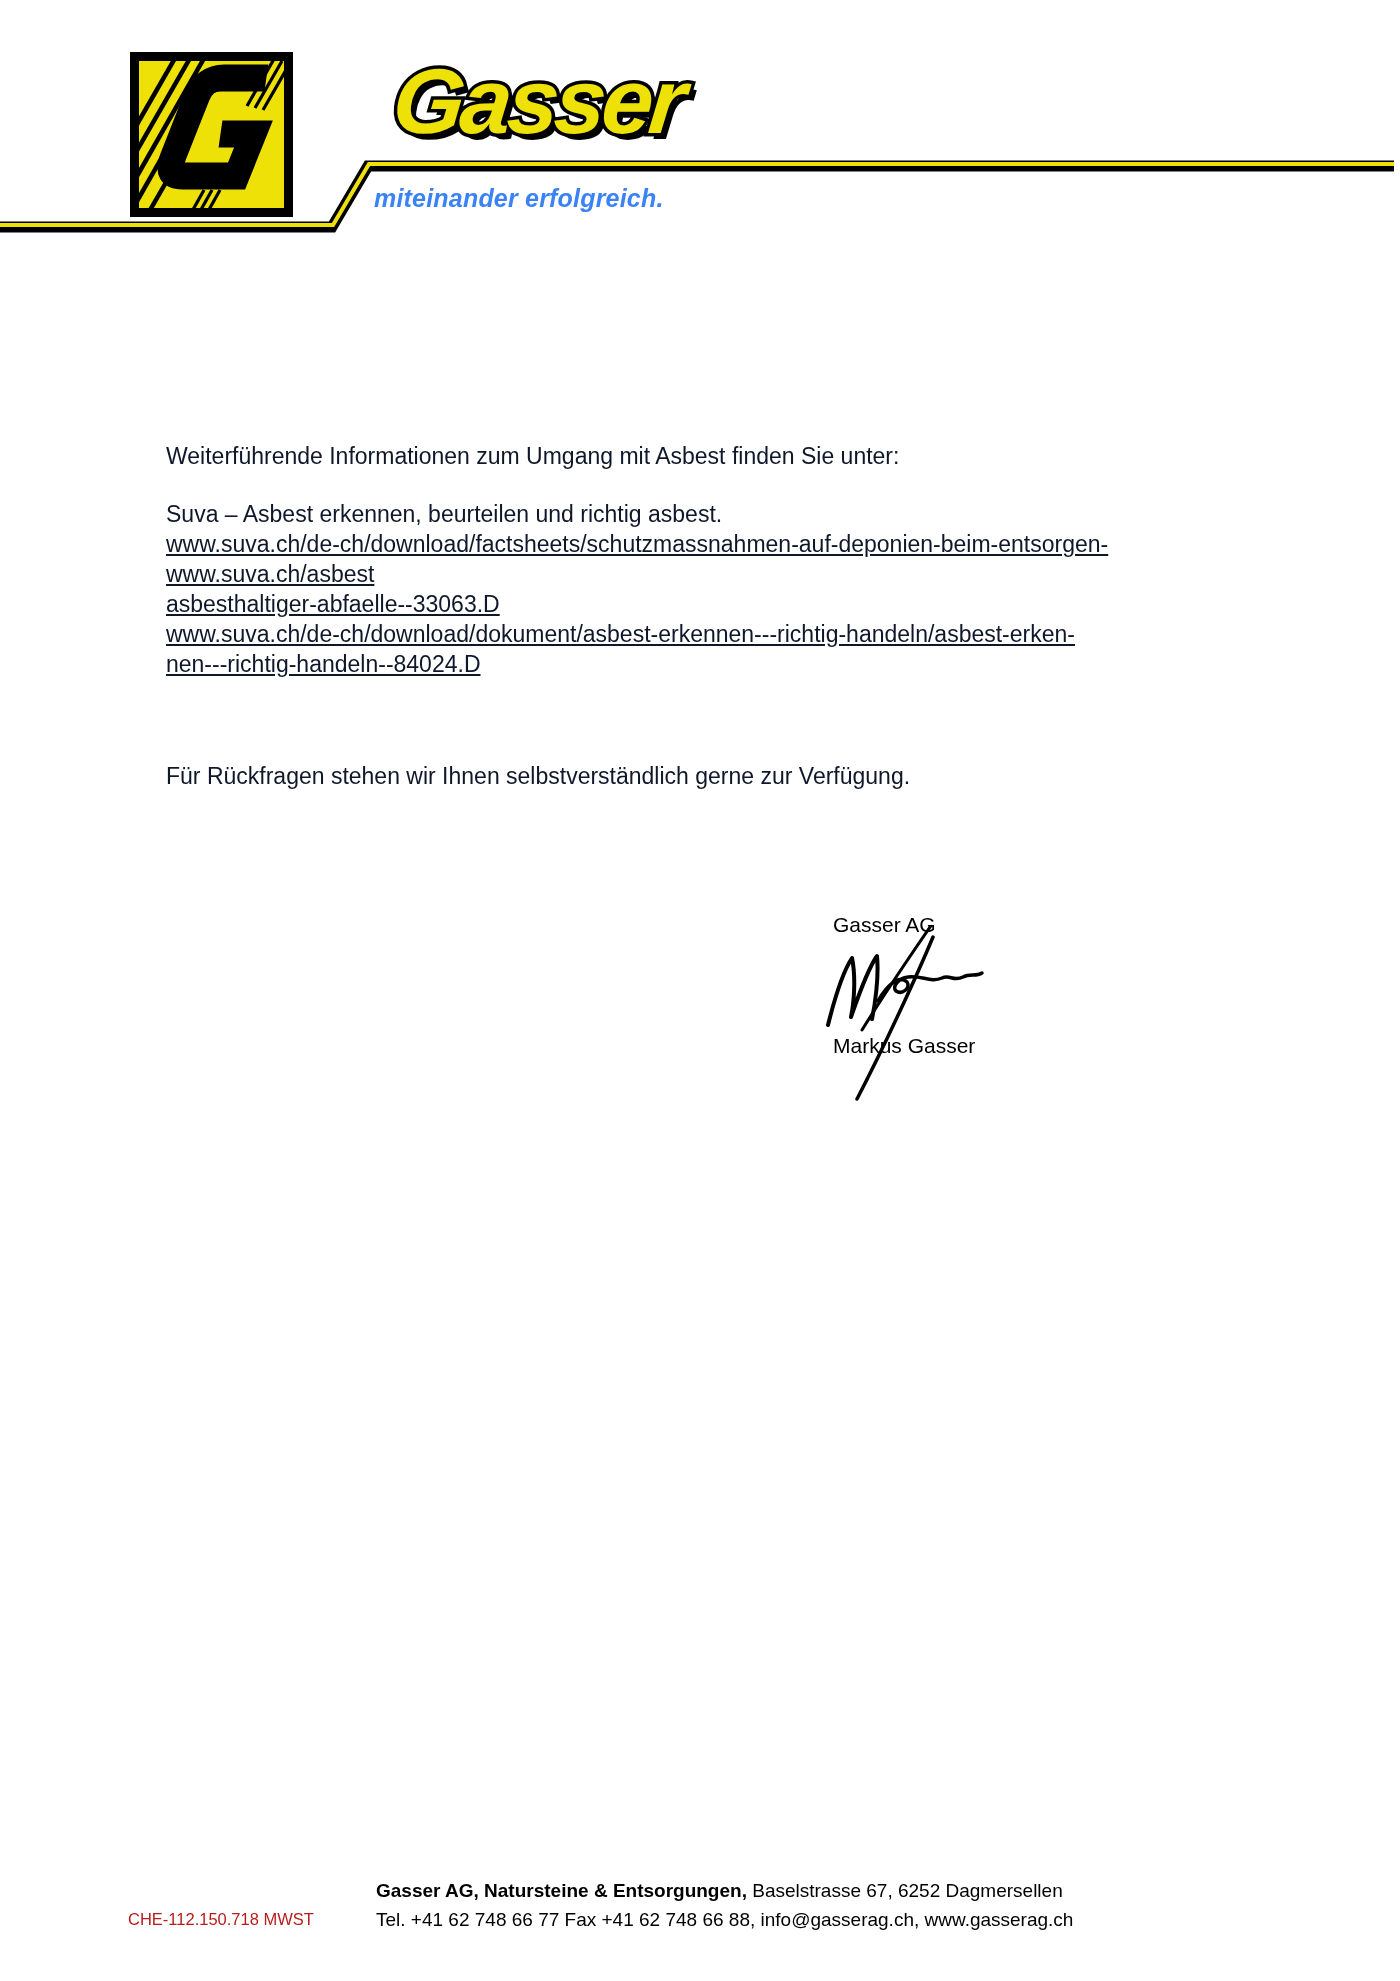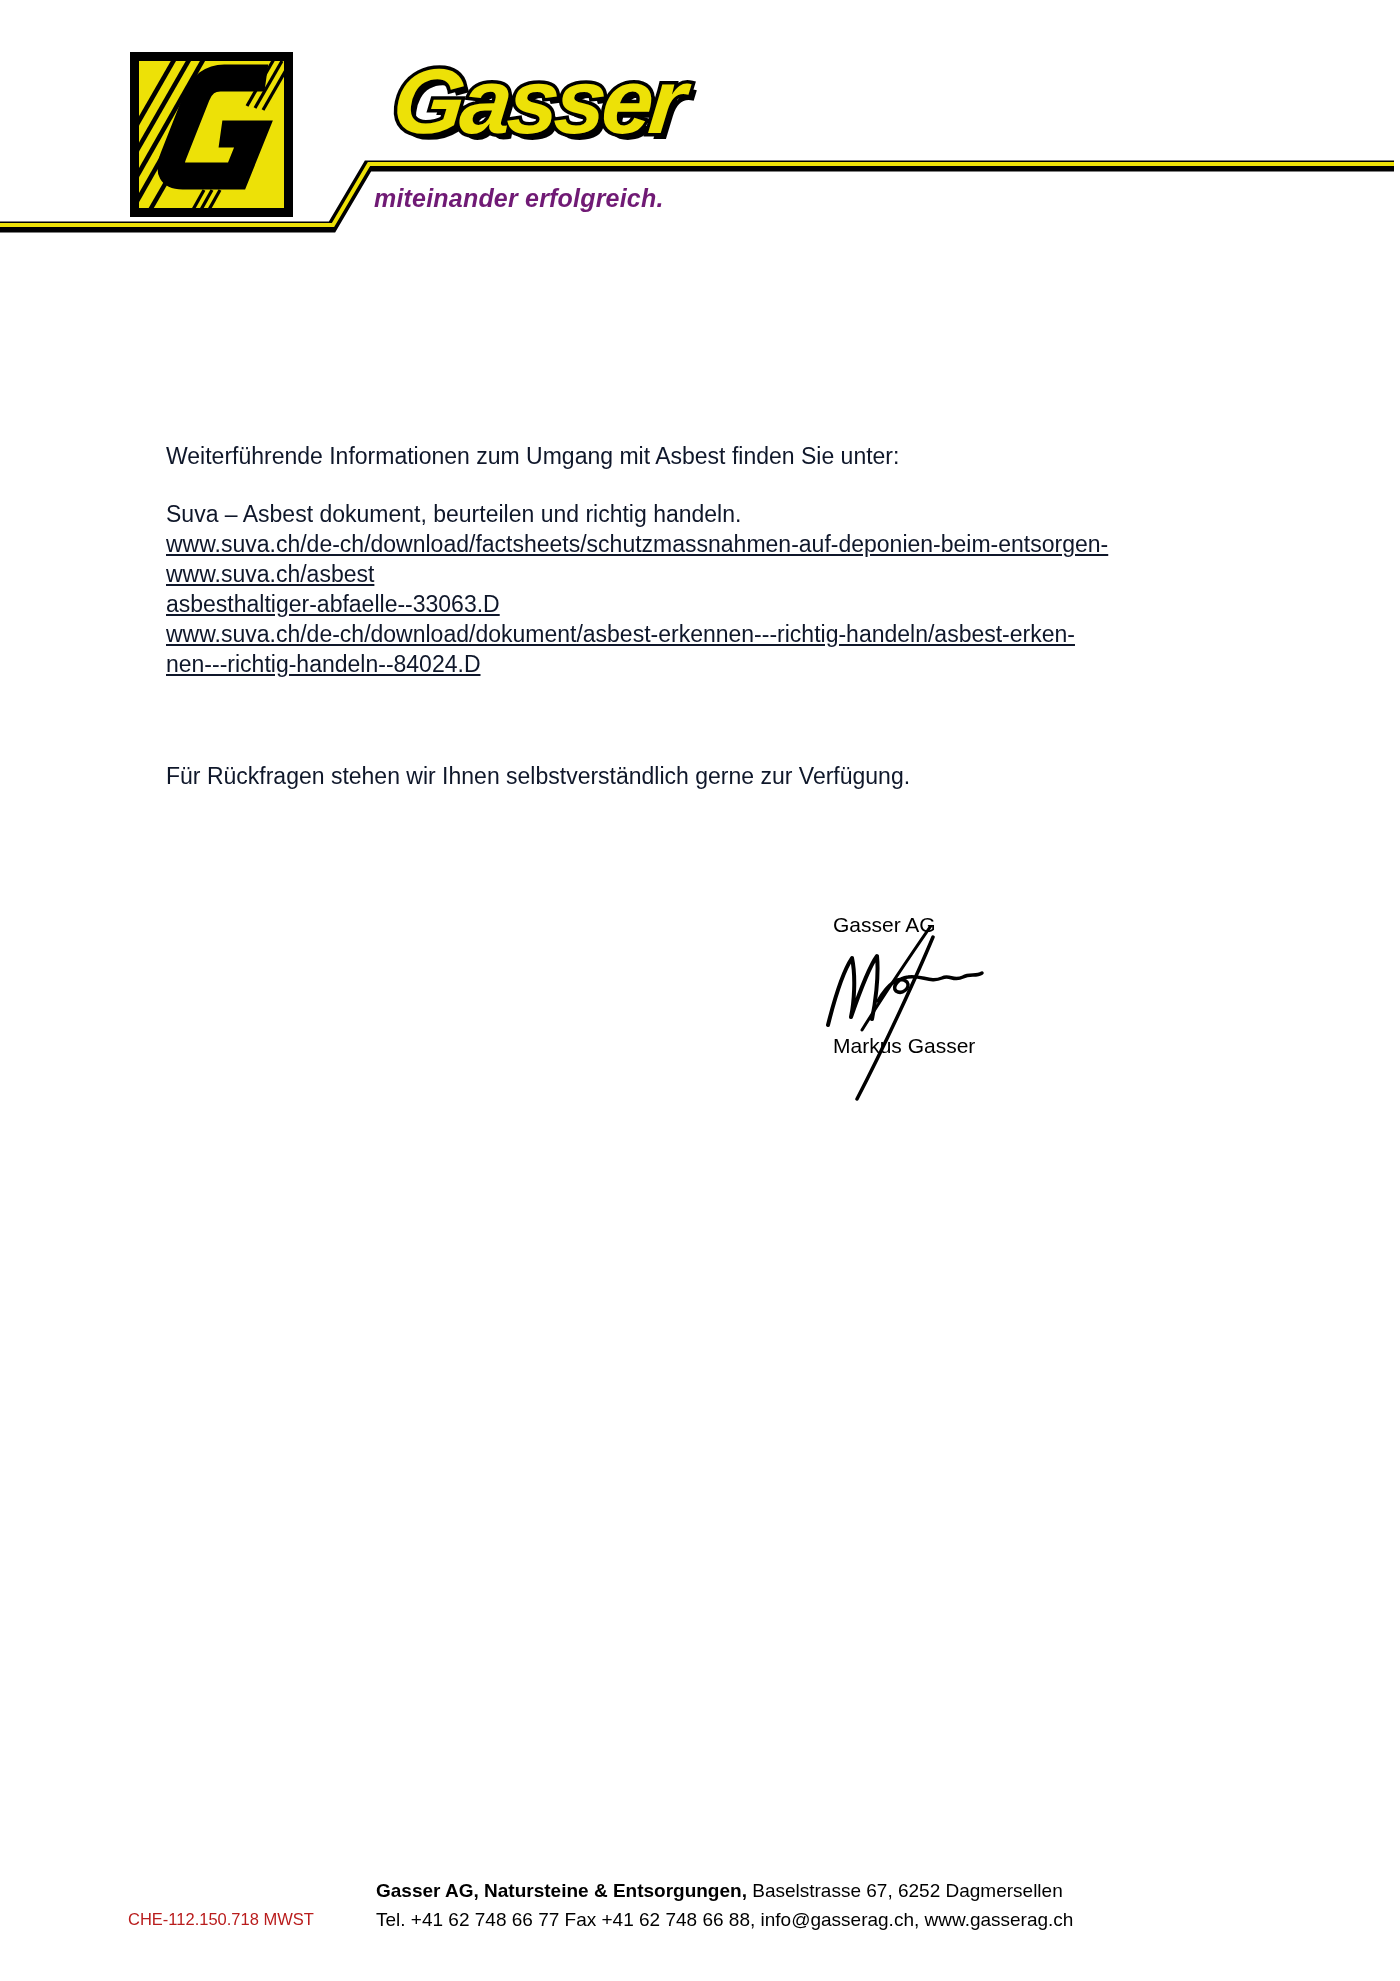--- a/index.html
+++ b/index.html
@@ -13,21 +13,21 @@
     overflow:hidden;
   }
   .abs{position:absolute;}
   
   .logo-svg{left:130px;top:52px;width:163px;height:165px;}
   .wordmark-svg{left:380px;top:40px;width:380px;height:120px;}
   .swoosh-svg{left:0;top:155px;width:1400px;height:90px;}
   .tagline{
     left:374px;top:184px;
     font-size:25px;font-weight:bold;font-style:italic;
-    color:#701a75;letter-spacing:.2px;
+    color:#3b82f6;letter-spacing:.2px;
   }
   
   .bodytext{font-size:23px;line-height:30px;color:#0f172a;}
   .intro{left:166px;top:441px;}
   .suva-block{left:166px;top:499px;}
   .linkline{text-decoration:underline;cursor:pointer;}
   .closing{left:166px;top:761px;}
   
   .sig-company{left:833px;top:913px;font-size:21px;text-align:center;}
   .sig-name{left:833px;top:1034px;font-size:21px;}
@@ -81,21 +81,21 @@
       <path d="M0 72 H332 L368 11 H1394" fill="none" stroke="#000" stroke-width="11"></path>
       <path d="M0 70 H333 L369 9 H1394" fill="none" stroke="#EDE107" stroke-width="4"></path>
     </svg>
 
     <div class="abs tagline">miteinander erfolgreich.</div>
   </div>
 
   <div class="abs bodytext intro">Weiterführende Informationen zum Umgang mit Asbest finden Sie unter:</div>
 
   <div class="abs bodytext suva-block">
-    <div>Suva – Asbest dokument, beurteilen und richtig handeln.</div>
+    <div>Suva – Asbest erkennen, beurteilen und richtig asbest.</div>
     <div class="linkline">www.suva.ch/de-ch/download/factsheets/schutzmassnahmen-auf-deponien-beim-entsorgen-</div>
     <div class="linkline">www.suva.ch/asbest</div>
     <div class="linkline">asbesthaltiger-abfaelle--33063.D</div>
     <div class="linkline">www.suva.ch/de-ch/download/dokument/asbest-erkennen---richtig-handeln/asbest-erken-</div>
     <div class="linkline">nen---richtig-handeln--84024.D</div>
   </div>
 
   <div class="abs bodytext closing">Für Rückfragen stehen wir Ihnen selbstverständlich gerne zur Verfügung.</div>
 
   <div>

